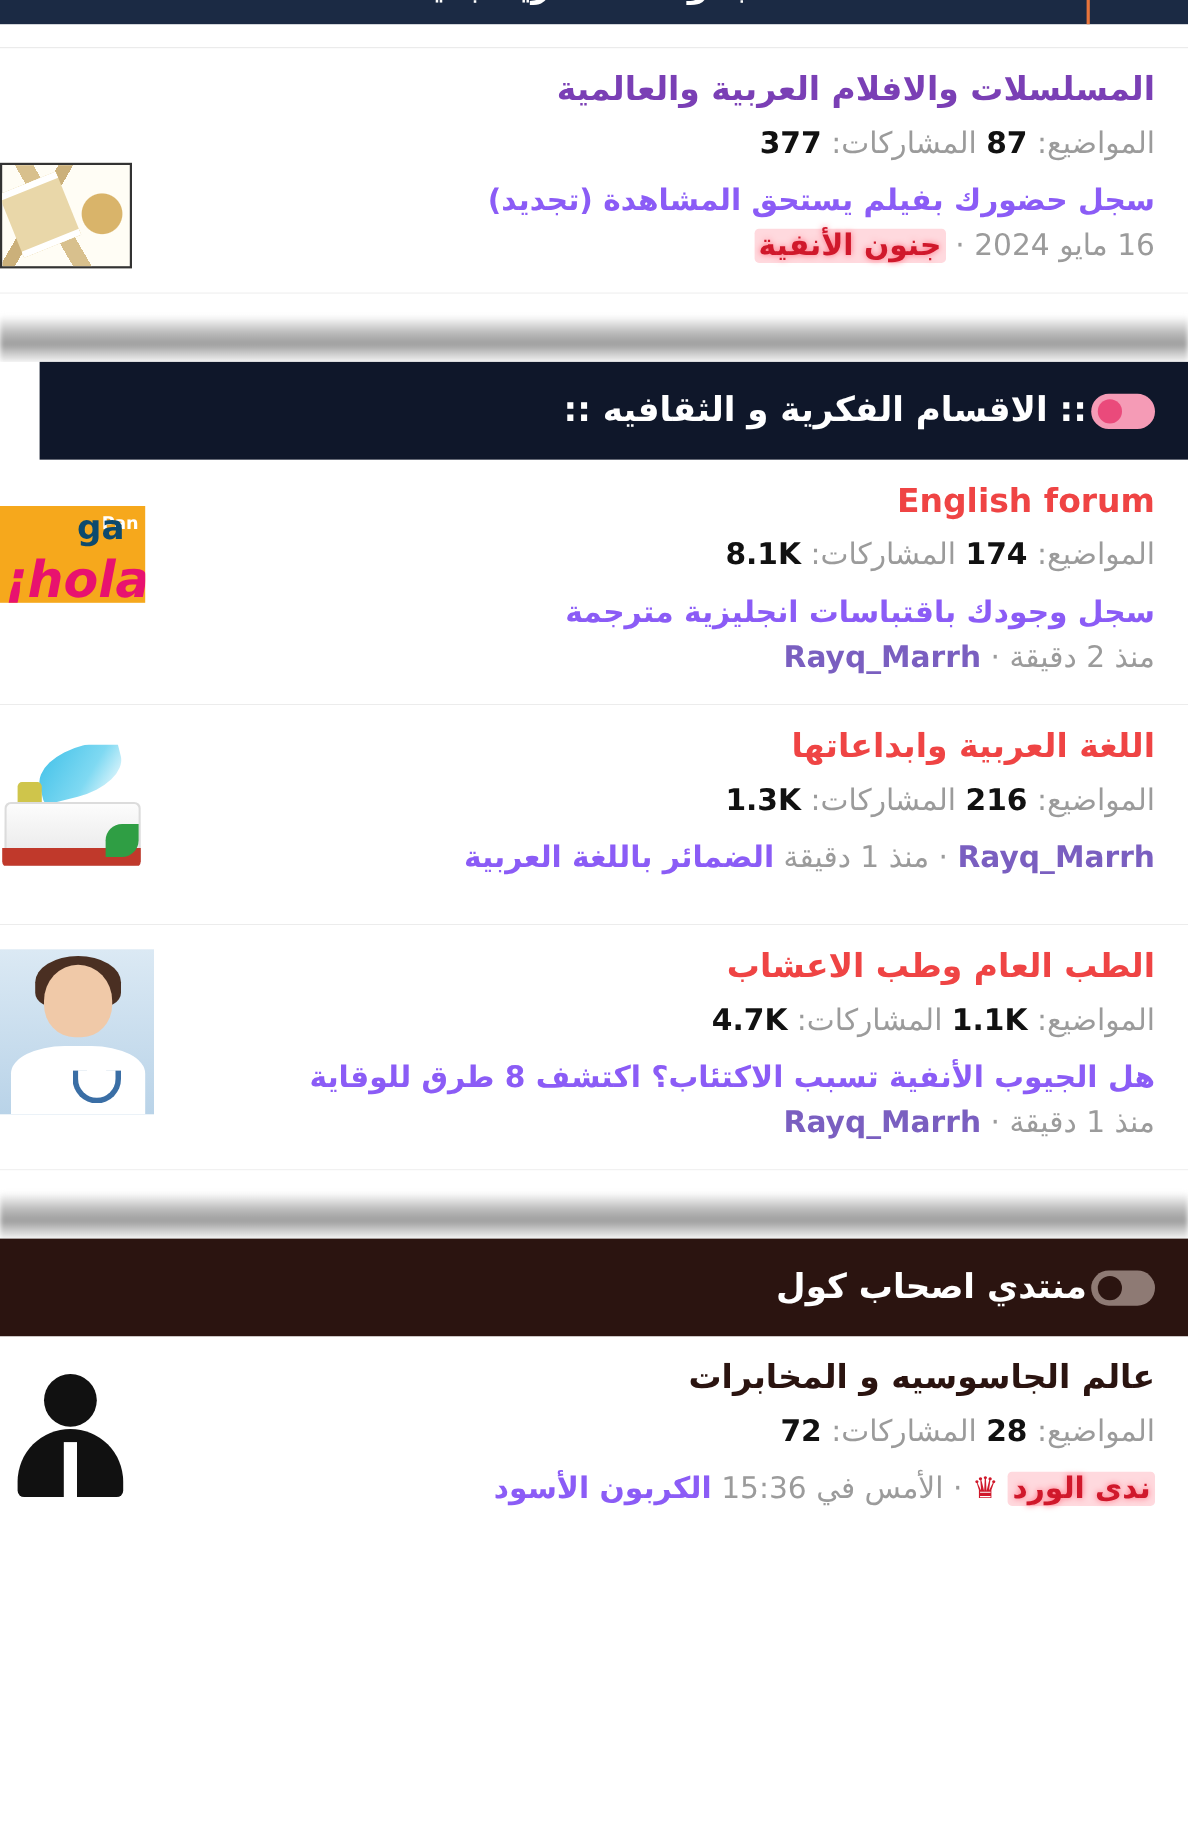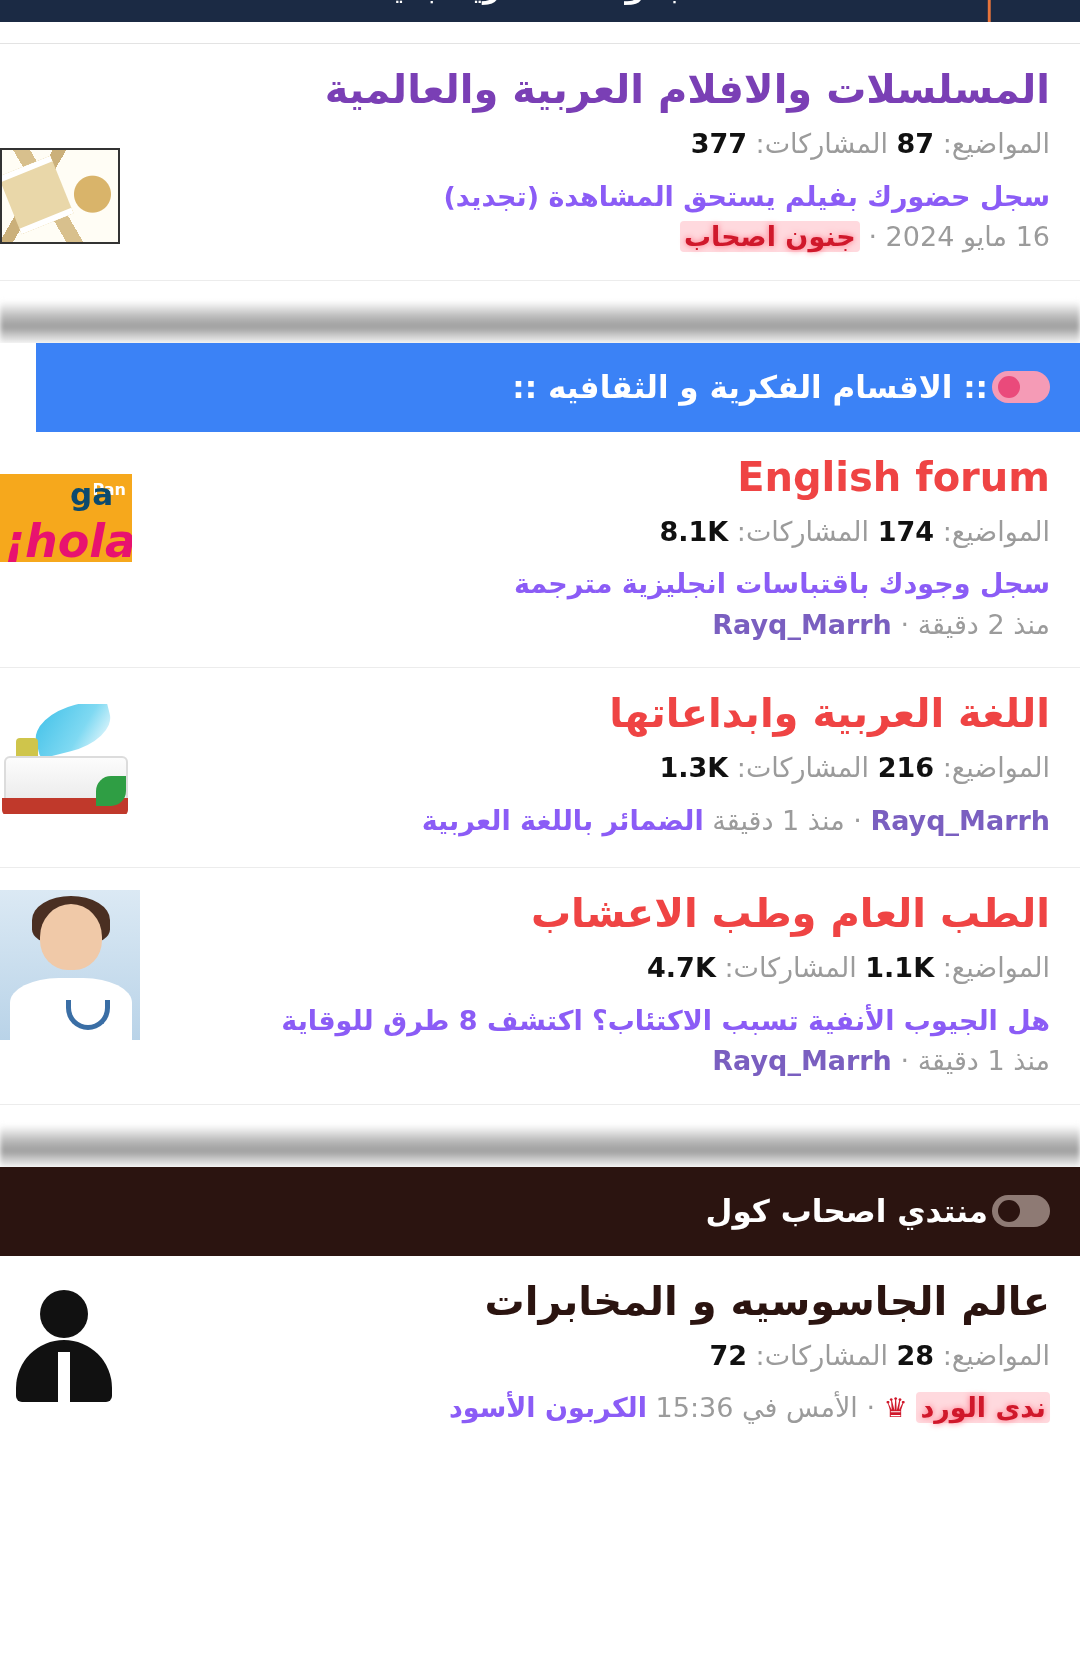--- a/index.html
+++ b/index.html
@@ -61,21 +61,21 @@
     min-height: 200px;
   }
   .forum-row.no-border { border-bottom: none; }
 
   .row-body {
     padding-left: 150px;
     text-align: right;
   }
 
   .forum-title {
-    font-size: 40px;
+    font-size: 30px;
     font-weight: bold;
     line-height: 1.35;
     text-decoration: none;
     display: block;
     margin-bottom: 8px;
   }
   .forum-title.purple { color: #7a3fb5; }
   .forum-title.pink   { color: #ef4444; }
   .forum-title.dark   { color: #2b1410; }
 
@@ -304,21 +304,21 @@
   }
 
   
   .cat-header {
     position: relative;
     padding: 26px 30px;
     display: flex;
     align-items: center;
     justify-content: space-between;
   }
-  .cat-header.pink { background: #3b82f6; margin-left: 36px; }
+  .cat-header.pink { background: #0f172a; margin-left: 36px; }
   .cat-header.brown { background: #2b1410; }
 
   .cat-title {
     font-size: 31px;
     font-weight: bold;
     color: #ffffff;
     line-height: 1.2;
     flex: 1;
     text-align: right;
   }
@@ -367,21 +367,21 @@
         <span>المواضيع:</span>
         <b>87</b>
         <span>المشاركات:</span>
         <b>377</b>
       </div>
       <div class="last-post">
         <a class="lp-title">سجل حضورك بفيلم يستحق المشاهدة (تجديد)</a>
         <br>
         <span class="lp-meta">16 مايو 2024</span>
         <span class="lp-meta">·</span>
-        <a class="lp-user glow-red">جنون اصحاب</a>
+        <a class="lp-user glow-red">جنون الأنفية</a>
       </div>
     </div>
   </div>
 
   <div class="cat-gap">
     <div class="blur-band"></div>
   </div>
 
   <div class="cat-header pink">
     <div class="cat-toggle">

